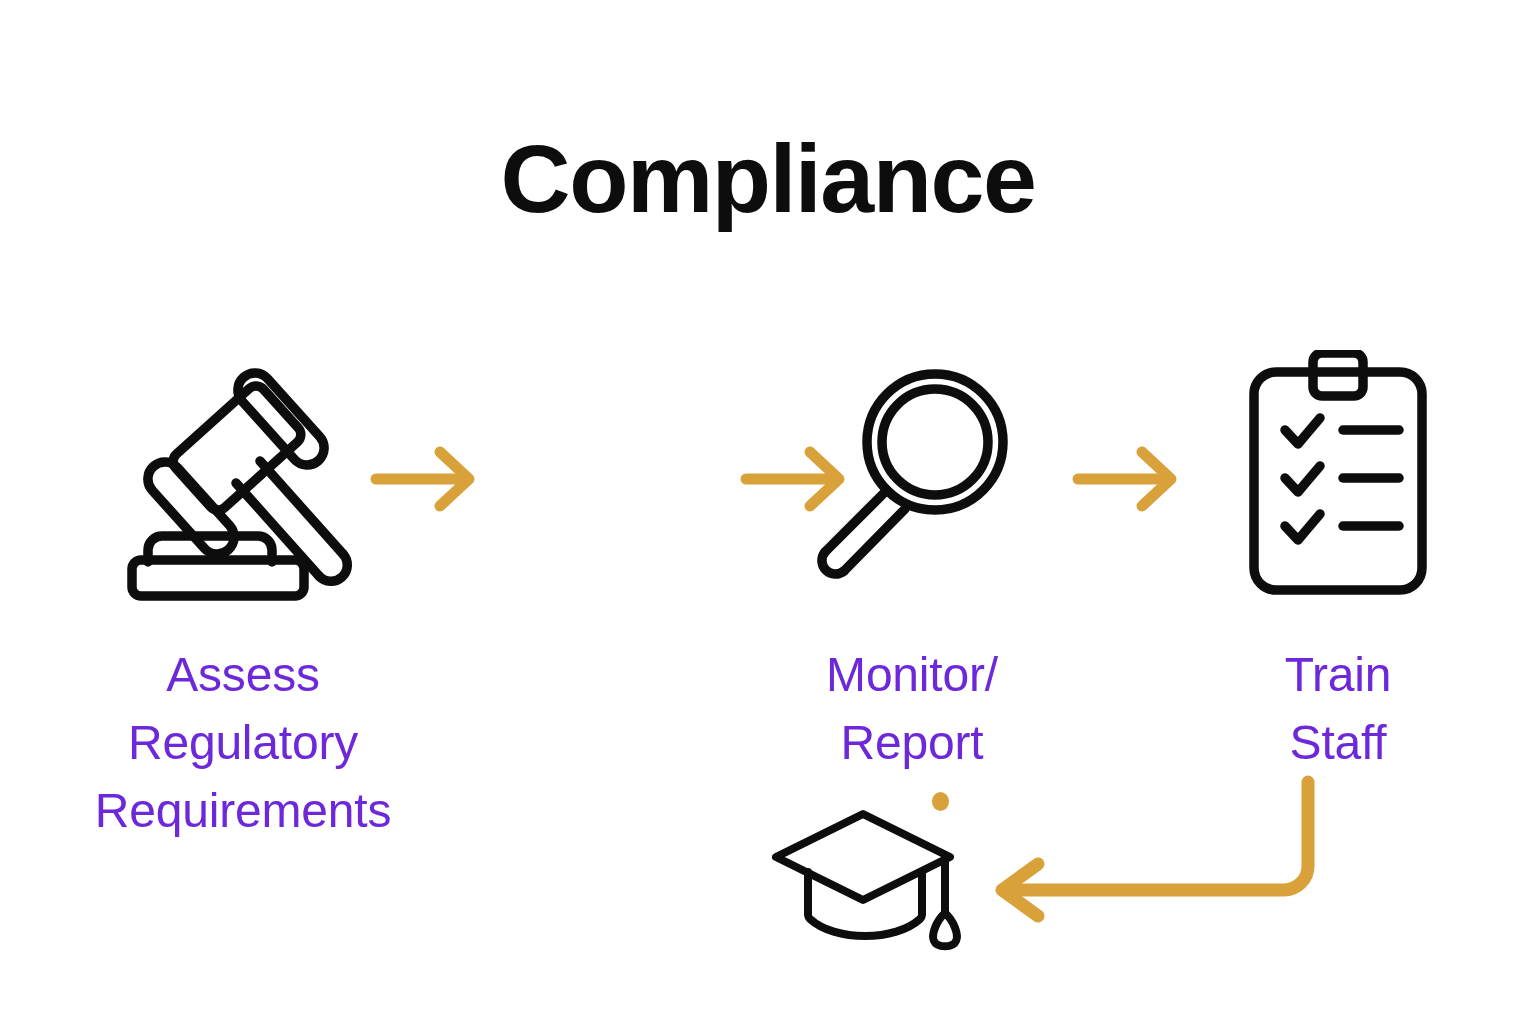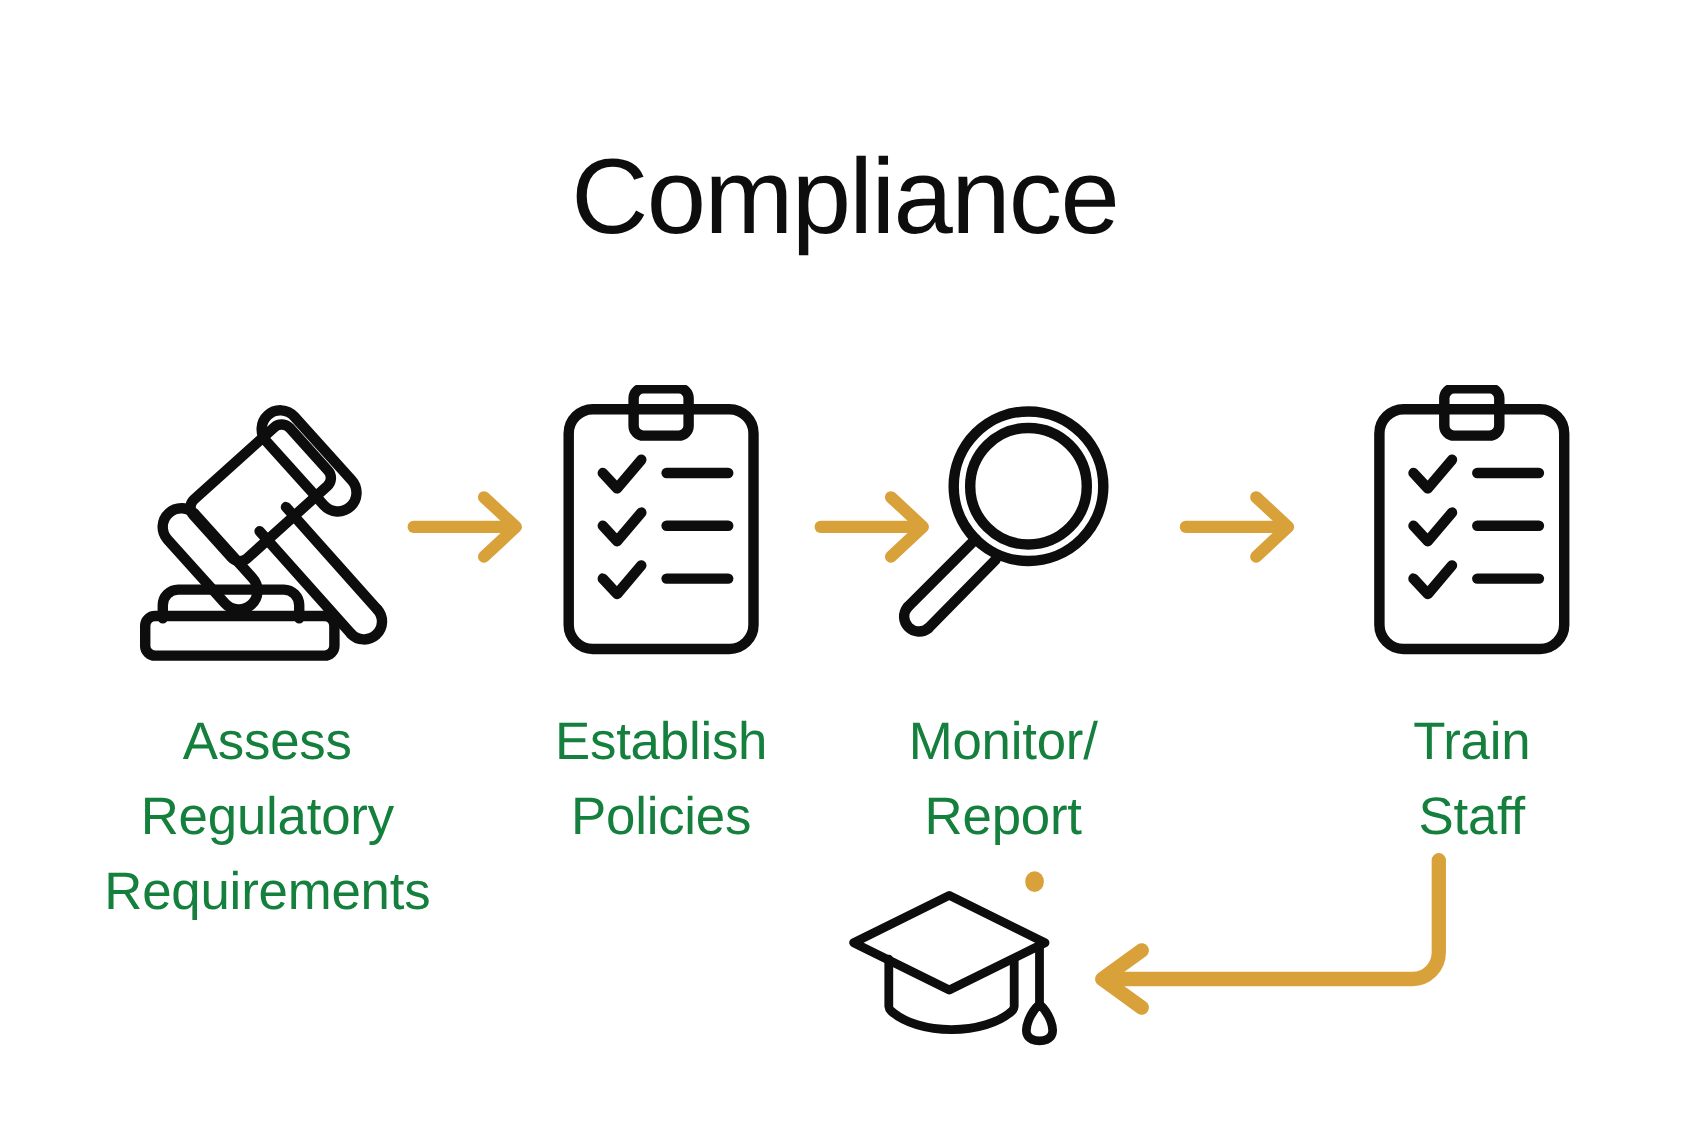--- a/index.html
+++ b/index.html
@@ -20,21 +20,21 @@
   }
 
   
   #page-title {
     position: absolute;
     left: 0;
     top: 128px;
     width: 1536px;
     text-align: center;
     font-size: 97px;
-    font-weight: 400;
+    font-weight: 700;
     letter-spacing: -1.5px;
     color: #0d0d0d;
     line-height: 1.05;
     white-space: nowrap;
   }
 
   
   .step {
     position: absolute;
     top: 350px;
@@ -48,21 +48,21 @@
     width: 250px;
     height: 255px;
     display: block;
   }
   .step-label {
     margin-top: 36px;
     text-align: center;
     font-size: 48px;
     font-weight: 400;
     line-height: 1.42;
-    color: #15803d;
+    color: #6d28d9;
     white-space: pre-line;
     letter-spacing: -0.2px;
   }
 
   #step-0 { left: 243px; }
   #step-1 { left: 601px; }
   #step-2 { left: 912px; }
   #step-3 { left: 1338px; justify-content: center; }
 
   
@@ -135,41 +135,20 @@
 Requirements</div>
   </div>
 
   <svg class="flow-arrow" id="arrow-0" viewBox="0 0 118 72" fill="none">
     <g stroke="#d9a13a" stroke-width="11" stroke-linecap="round" stroke-linejoin="round">
       <line x1="8" y1="36" x2="99" y2="36"></line>
       <polyline points="72,9 101,36 72,63"></polyline>
     </g>
   </svg>
 
-  <div class="step" id="step-1">
-    <svg class="step-icon" viewBox="0 0 250 255" fill="none">
-      <g stroke="#0d0d0d" stroke-width="9.5" stroke-linecap="round" stroke-linejoin="round">
-
-        <rect x="41" y="22" width="168" height="218" rx="22"></rect>
-
-        <rect x="100" y="3" width="50" height="43" rx="9"></rect>
-
-        <polyline points="72,80 85,94 107,68"></polyline>
-        <line x1="130" y1="80" x2="186" y2="80"></line>
-
-        <polyline points="72,128 85,142 107,116"></polyline>
-        <line x1="130" y1="128" x2="186" y2="128"></line>
-
-        <polyline points="72,176 85,190 107,164"></polyline>
-        <line x1="130" y1="176" x2="186" y2="176"></line>
-      </g>
-    </svg>
-    <div class="step-label">Establish
-Policies</div>
-  </div>
 
   <svg class="flow-arrow" id="arrow-1" viewBox="0 0 118 72" fill="none">
     <g stroke="#d9a13a" stroke-width="11" stroke-linecap="round" stroke-linejoin="round">
       <line x1="8" y1="36" x2="99" y2="36"></line>
       <polyline points="72,9 101,36 72,63"></polyline>
     </g>
   </svg>
 
   <div class="step" id="step-2">
     <svg class="step-icon" viewBox="0 0 250 255" fill="none">

